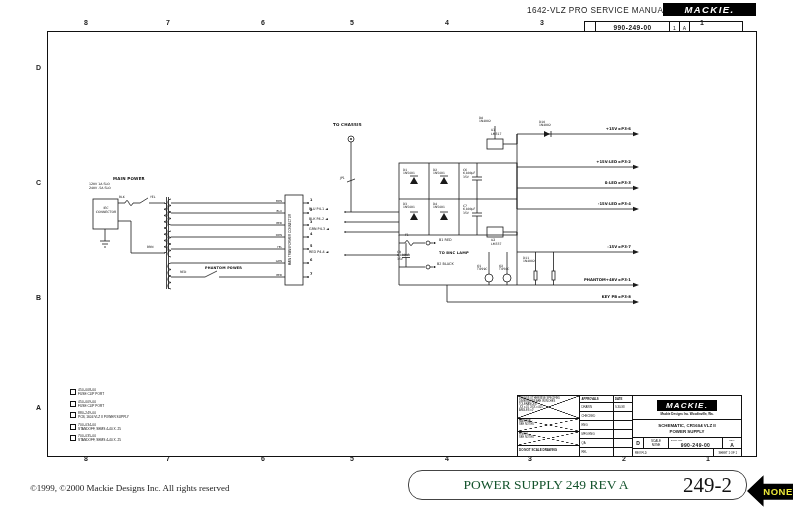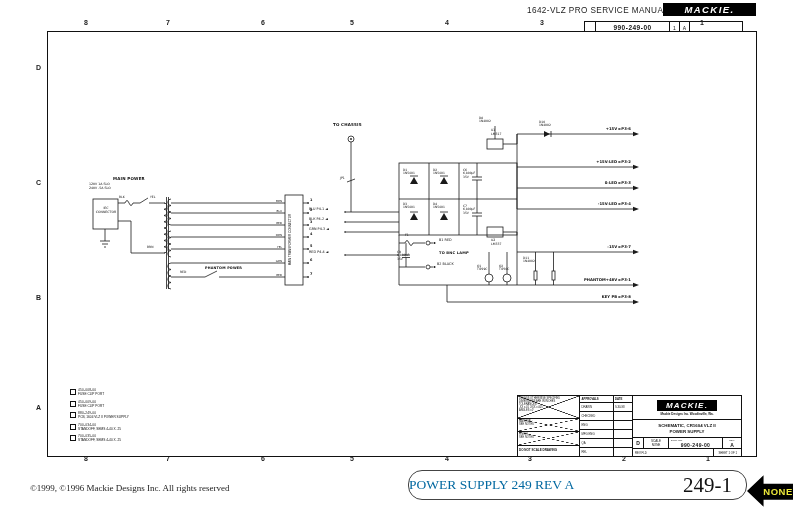--- a/index.html
+++ b/index.html
@@ -57,21 +57,21 @@
   .tb-title{height:17px;border-bottom:1px solid #111;display:flex;flex-direction:column;
             align-items:center;justify-content:center;font-size:4.4px;font-weight:bold;line-height:1.3;}
   .tb-num{display:flex;height:10px;border-bottom:.8px solid #111;font-size:3px;}
   .tb-num>div{border-right:.8px solid #111;display:flex;align-items:center;justify-content:center;}
   .tb-num>div:last-child{border-right:none;}
   .tb-foot{display:flex;flex:1;font-size:2.8px;align-items:center;}
   
   .copyright{position:absolute;left:30px;top:483px;font-family:"Liberation Serif",serif;font-size:9px;color:#222;}
   .pill{position:absolute;left:408px;top:470px;width:337px;height:28px;border:1.6px solid #444;
         border-radius:14px;display:flex;align-items:center;background:#fff;}
-  .pill-title{flex:1;font-family:"Liberation Serif",serif;font-size:13.5px;color:#0369a1;}
+  .pill-title{flex:1;text-align:center;font-family:"Liberation Serif",serif;font-size:13.5px;color:#14532d;}
   .pill-num{font-family:"Liberation Serif",serif;font-size:21px;color:#111;padding-right:14px;}
   .back{position:absolute;left:747px;top:474px;width:46px;height:34px;background:#000;cursor:pointer;
         clip-path:polygon(0% 50%,36% 4%,36% 29%,100% 29%,100% 76%,36% 76%,36% 96%);}
   .back span{position:absolute;left:16px;top:12px;width:30px;text-align:center;
              color:#ece83a;font-weight:bold;font-size:9.5px;letter-spacing:.5px;}
   svg .w{stroke:#1a1a1a;stroke-width:.8;fill:none;}
   svg .f{fill:#1a1a1a;stroke:none;}
 </style>
 </head>
 <body>
@@ -393,20 +393,20 @@
           <span style="font-weight:bold;font-size:5px">A</span>
         </div>
     </div>
     <div class="tb-foot">
       <span style="padding-left:2px;flex:1">REV FLD</span>
       <span style="border-left:.8px solid #111;padding:0 4px;height:100%;display:flex;align-items:center">SHEET 1  OF 1</span>
     </div>
   </div>
 </div>
 
-<span class="copyright">©1999, ©1996 Mackie Designs Inc.  All rights reserved</span>
+<span class="copyright">©1999, ©2000 Mackie Designs Inc.  All rights reserved</span>
 <div class="pill">
   <span class="pill-title">POWER SUPPLY 249 REV A</span>
-  <span class="pill-num">249-1</span>
+  <span class="pill-num">249-2</span>
 </div>
 <div class="back">
   <span>NONE</span>
 </div>
 
 </body></html>

